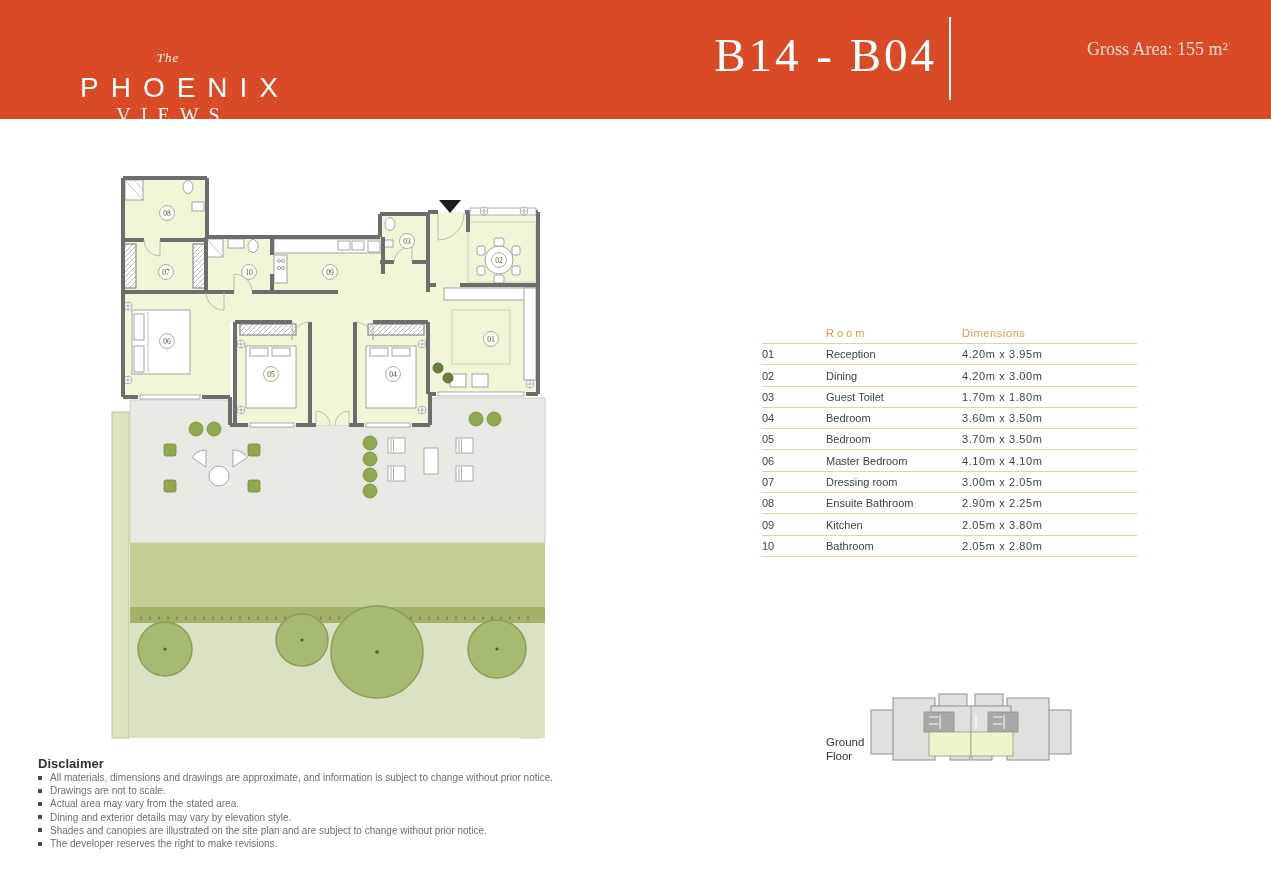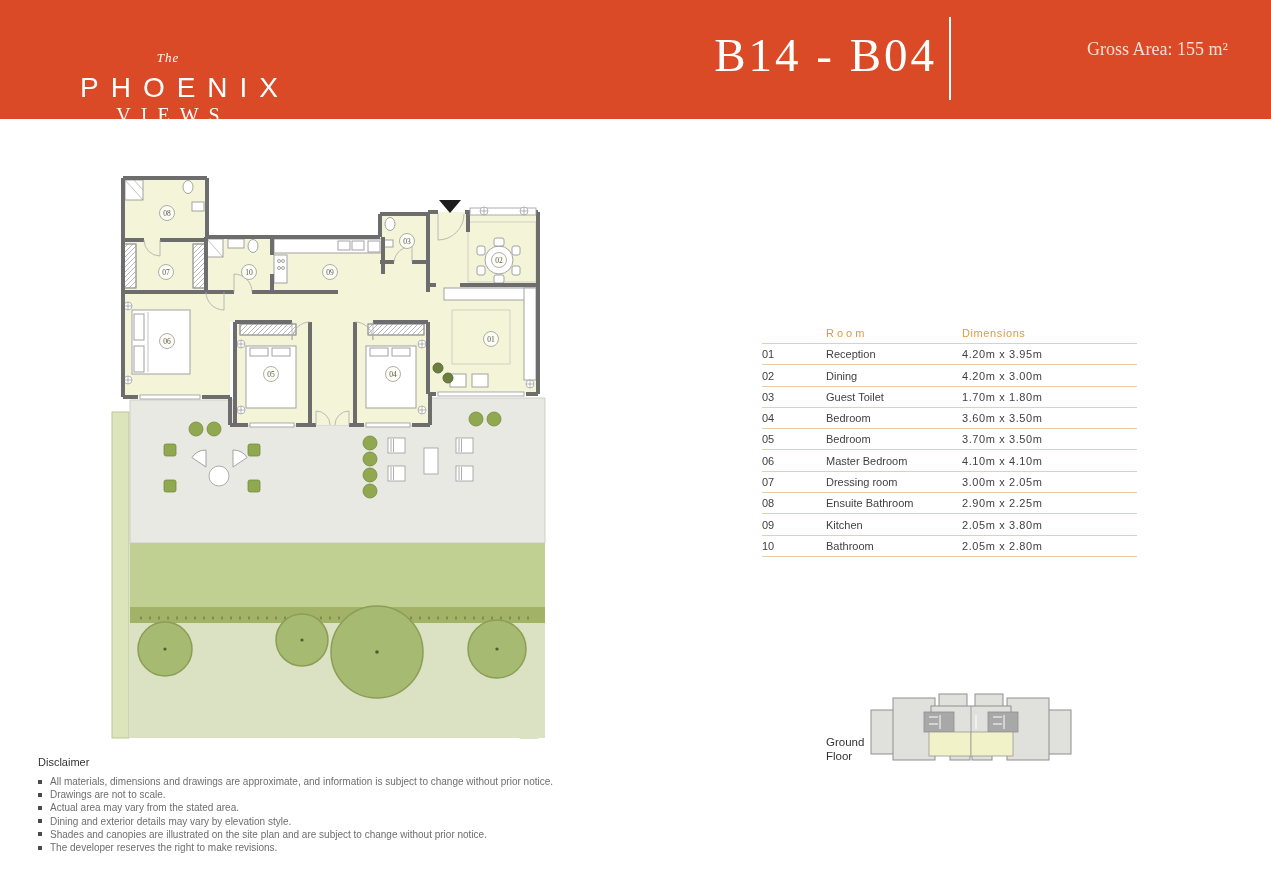--- a/index.html
+++ b/index.html
@@ -29,21 +29,21 @@
   .c-no { width:64px; }
   .c-room { width:136px; }
   .c-dims { flex:1; letter-spacing:0.6px; }
 
   
   .keyplan-label { position:absolute; left:826px; top:716px; font-size:11.5px; color:#333333; line-height:14px;margin-top:19px; }
   .keyplan-svg { position:absolute; left:866px; top:684px; }
 
   
   .disclaimer { position:absolute; left:38px; top:756px; width:560px; }
-  .disclaimer-title { font-size:11px; font-weight:400; color:#333333; margin-bottom:7px; }
+  .disclaimer-title { font-size:13px; font-weight:700; color:#333333; }
   .disclaimer-list { list-style:none; }
   .disclaimer-list li { position:relative; font-size:10px; color:#6e6e6e; line-height:13.2px; padding-left:12px; }
   .disclaimer-list li::before { content:""; position:absolute; left:0; top:4.5px; width:4px; height:4px; background:#4a4a4a; }
 
   
   .plan-svg { position:absolute; left:100px; top:162px; }
   .plan-label-text { font-family:"Liberation Serif", serif; font-size:7.5px; fill:#555555; }
 </style>
 </head>
 <body>

